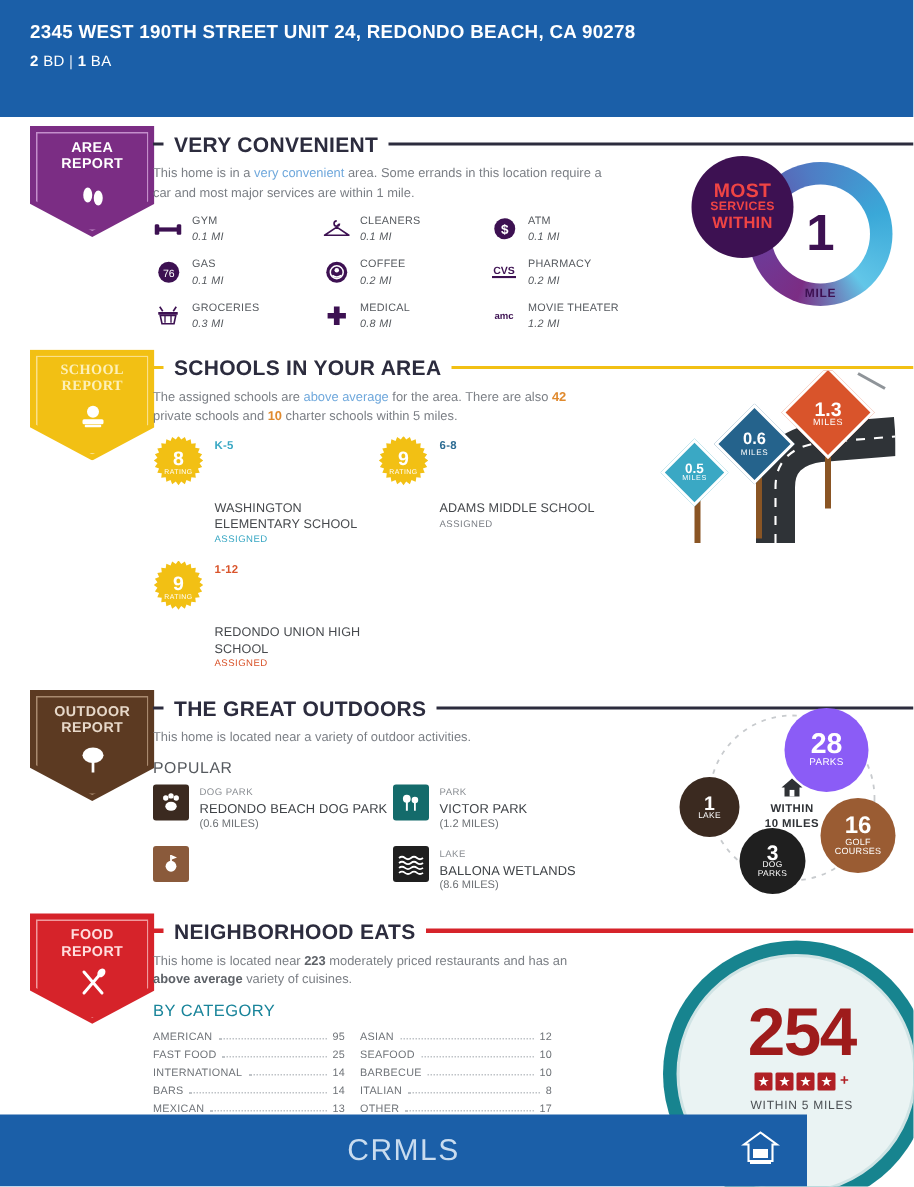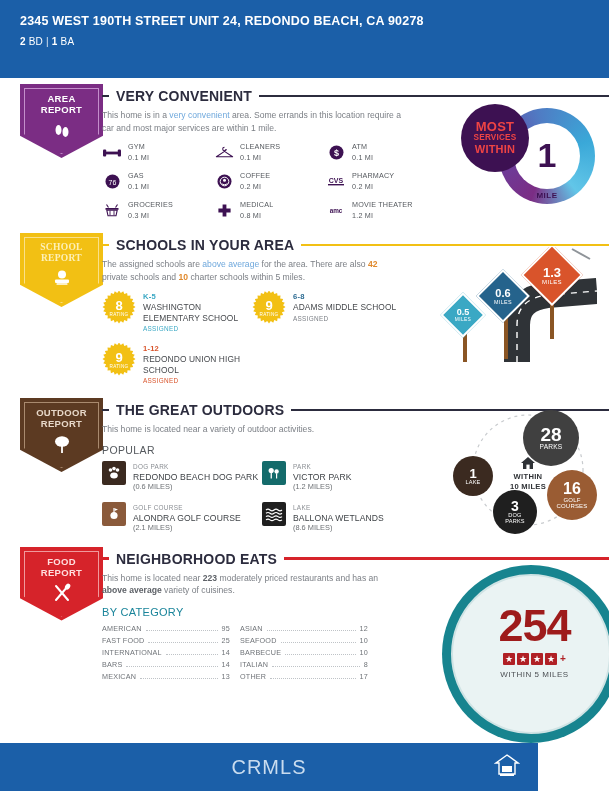--- a/index.html
+++ b/index.html
@@ -72,21 +72,21 @@
   .amenities {
     display: grid; grid-template-columns: 112px 112px 120px;
     row-gap: 8px; margin-top: 4px;
   }
   .amenity { display: flex; align-items: center; gap: 6px; }
   .amenity .ic { width: 20px; height: 18px; flex: none;
     display: flex; align-items: center; justify-content: center;
     color: #3d1152; }
   .amenity .tx { line-height: 10.5px; }
   .amenity .nm { font-size: 7.2px; color: #55595e; letter-spacing: .2px; }
-  .amenity .ds { font-size: 7.2px; color: #55595e; letter-spacing: .2px; }
+  .amenity .ds { font-size: 7.2px; color: #55595e; letter-spacing: .2px; font-style: italic; }
 
   
   .donut-wrap { position: absolute; right: 8px; top: 18px; width: 140px; height: 110px; }
   .donut { position: absolute; right: 6px; top: 6px; width: 96px; height: 96px; }
   .donut-hole {
     position: absolute; left: 50%; top: 50%;
     transform: translate(-50%,-50%);
     width: 66px; height: 66px; border-radius: 50%; background: #fff;
   }
   .donut-num {
@@ -115,21 +115,21 @@
   .school { display: flex; gap: 7px; }
   .star-badge {
     width: 34px; height: 34px; flex: none; position: relative;
     display: flex; flex-direction: column;
     align-items: center; justify-content: center; color: #fff;
   }
   .star-badge .num { font-size: 13px; font-weight: bold; line-height: 13px; position: relative; z-index: 2; }
   .star-badge .rt { font-size: 4.6px; letter-spacing: .3px; position: relative; z-index: 2; }
   .school-info { line-height: 10px; padding-top: 1px; }
   .school-grade { font-size: 7.6px; font-weight: bold; letter-spacing: .2px; }
-  .school-name { font-size: 8.4px; color: #46494d; letter-spacing: .1px; line-height: 10.5px; }
+  .school-name { font-size: 8.4px; color: #46494d; letter-spacing: .1px; line-height: 10.5px; margin-top: 31px; }
   .school-assigned { font-size: 6.4px; letter-spacing: .3px; margin-top: 1px; }
 
   
   .road-wrap { position: absolute; right: 12px; top: 14px; width: 175px; height: 115px; overflow: hidden; }
   .sign { position: absolute; }
   .sign .dia {
     width: 44px; height: 44px; transform: rotate(45deg);
     border: 2px solid #fff; display: flex;
   }
   .sign .lbl {
@@ -559,25 +559,20 @@
           </span>
         </div>
         <div class="outdoor">
           <span class="out-ic" style="background:#8a5a3b;">
             <svg width="16" height="16" viewBox="0 0 16 16">
                 <circle cx="8" cy="9.5" r="3.6" fill="#fff"></circle>
                 <rect x="7.4" y="2" width="1.2" height="5" fill="#fff"></rect>
                 <path d="M8.6 2.2 12 3.6 8.6 5z" fill="#fff"></path>
               </svg>
           </span>
-          <span class="out-tx">
-            <div class="out-cat">GOLF COURSE</div>
-            <div class="out-name">ALONDRA GOLF COURSE</div>
-            <div class="out-dist">(2.1 MILES)</div>
-          </span>
         </div>
         <div class="outdoor">
           <span class="out-ic" style="background:#1f1f1f;">
             <svg width="18" height="16" viewBox="0 0 18 16">
               <path d="M1 4q2-1.6 4 0t4 0 4 0 4 0" stroke="#fff" stroke-width="1.2" fill="none"></path>
               <path d="M1 7.3q2-1.6 4 0t4 0 4 0 4 0" stroke="#fff" stroke-width="1.2" fill="none"></path>
               <path d="M1 10.6q2-1.6 4 0t4 0 4 0 4 0" stroke="#fff" stroke-width="1.2" fill="none"></path>
               <path d="M1 13.9q2-1.6 4 0t4 0 4 0 4 0" stroke="#fff" stroke-width="1.2" fill="none"></path>
             </svg>
           </span>
@@ -586,21 +581,21 @@
             <div class="out-name">BALLONA WETLANDS</div>
             <div class="out-dist">(8.6 MILES)</div>
           </span>
         </div>
       </div>
 
       <div class="parks-wrap">
         <svg width="160" height="130" viewBox="0 0 160 130" style="position:absolute;left:0;top:0;">
           <circle cx="83" cy="62" r="55" fill="none" stroke="#c8cbce" stroke-width="1.2" stroke-dasharray="3 4"></circle>
         </svg>
-        <div class="pcircle" style="left:78px;top:2px;width:56px;height:56px;background:#404040;">
+        <div class="pcircle" style="left:78px;top:2px;width:56px;height:56px;background:#8b5cf6;">
           <div class="v" style="font-size:19px;">28</div>
           <div class="u" style="font-size:6.6px;">PARKS</div>
         </div>
         <div class="pcircle" style="left:102px;top:62px;width:50px;height:50px;background:#9a5c33;">
           <div class="v" style="font-size:16px;">16</div>
           <div class="u" style="font-size:6px;width:34px;">GOLF COURSES</div>
         </div>
         <div class="pcircle" style="left:48px;top:82px;width:44px;height:44px;background:#1f1f1f;">
           <div class="v" style="font-size:14px;">3</div>
           <div class="u" style="font-size:5.6px;width:32px;">DOG PARKS</div>

